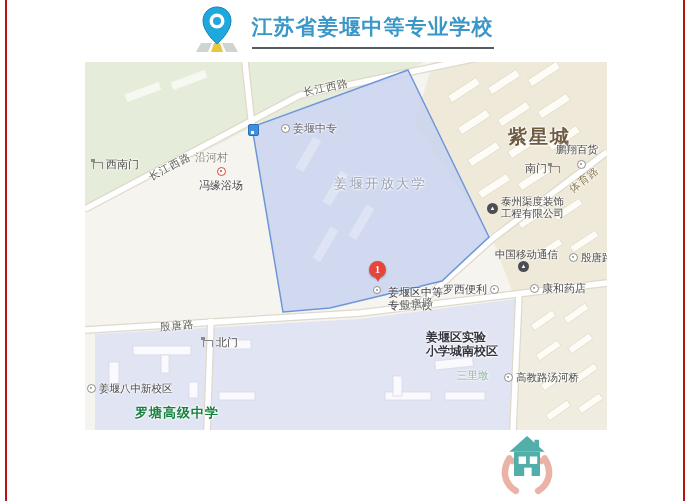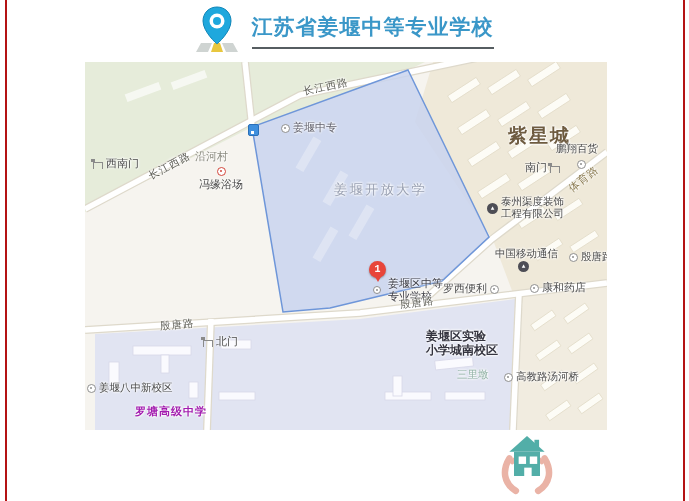--- a/index.html
+++ b/index.html
@@ -1,17 +1,17 @@
 <!DOCTYPE html>
 <html><head>
 <meta charset="utf-8">
 <style>
   html,body { margin:0; padding:0; background:#fff; }
   .page { position:relative; width:689px; height:501px; background:#ffffff; overflow:hidden;
-          font-family:Liberation Mono, monospace; }
+          font-family:Liberation Serif, serif; }
   .border-v { position:absolute; top:0; bottom:0; width:2px; background:#b41314; }
   .border-left { left:5px; } .border-right { right:4px; }
 
   
   .header { position:absolute; left:0; right:0; top:6px; display:flex; justify-content:center;
             align-items:flex-start; gap:14px; }
   .logo-pin { width:42px; height:46px; flex:0 0 auto; }
   .title-block { padding-top:7px; }
   .page-title { font-size:21px; font-weight:bold; color:#3a97c8; letter-spacing:1px; white-space:nowrap; }
   .title-underline { margin-top:6px; height:2px; background:#565d61; }
@@ -19,21 +19,21 @@
   
   .map { position:absolute; left:85px; top:62px; width:522px; height:368px;
          background:#f6f4ef; overflow:hidden; cursor:grab; }
   .map svg.base { position:absolute; left:0; top:0; }
   .ml { position:absolute; white-space:nowrap; font-size:11px; color:#4a4a4a;
         text-shadow:0 1px 2px rgba(255,255,255,.95), 0 -1px 2px rgba(255,255,255,.95), 1px 0 2px rgba(255,255,255,.95);
         display:flex; align-items:center; gap:3px; line-height:1.1; }
   .road-label { font-size:10.5px; color:#5c5c54; letter-spacing:1px; }
   .muted { color:#8b8b80;margin-top:48px; }
   .campus-name { font-size:13.5px; color:#9aa1b3; letter-spacing:2px; }
-  .area-bold { font-weight:bold; color:#a21caf; font-size:11px; letter-spacing:1px; }
+  .area-bold { font-weight:bold; color:#15803d; font-size:13px; letter-spacing:1px; }
   .area-bold-sm { font-weight:bold; color:#34343f; font-size:12px; line-height:1.15; text-align:left; }
   .zx { font-weight:bold; color:#6e5b40; font-size:19px; letter-spacing:2px; }
   .small-poi { font-size:10.5px; }
   .teal { color:#90b2a4; }
   .two-line { display:block; line-height:1.15; }
 
   .dot { width:9px; height:9px; border:1.5px solid #8f8f8f; border-radius:50%; background:#fff;
          box-sizing:border-box; position:relative; flex:0 0 auto; }
   .dot::after { content:""; position:absolute; left:2px; top:2px; width:2px; height:2px;
                 background:#8f8f8f; border-radius:50%; }
@@ -194,27 +194,27 @@
       <span>冯缘浴场</span>
     </div>
 
     <span class="busstop" style="left:163px; top:62px;"></span>
 
     <div class="ml" style="left:196px; top:60px; color:#63636e;">
       <span class="dot"></span>
       <span>姜堰中专</span>
     </div>
 
-    <div class="ml campus-name" style="left:249px; top:122px;">
+    <div class="ml campus-name" style="left:249px; top:115px;">
       <span>姜堰开放大学</span>
     </div>
 
     <div class="pin" style="left:284px; top:199px;">1</div>
     <span class="dot sm" style="position:absolute; left:288px; top:224px;"></span>
-    <div class="marker-label" style="left:303px; top:216px;">
+    <div class="marker-label" style="left:303px; top:224px;">
       <span class="two-line">姜堰区中等</span>
       <span class="two-line">专业学校</span>
     </div>
 
     <div class="ml" style="left:358px; top:221px;">
       <span>罗西便利</span>
       <span class="dot"></span>
     </div>
 
     <div class="ml" style="left:445px; top:220px;">

